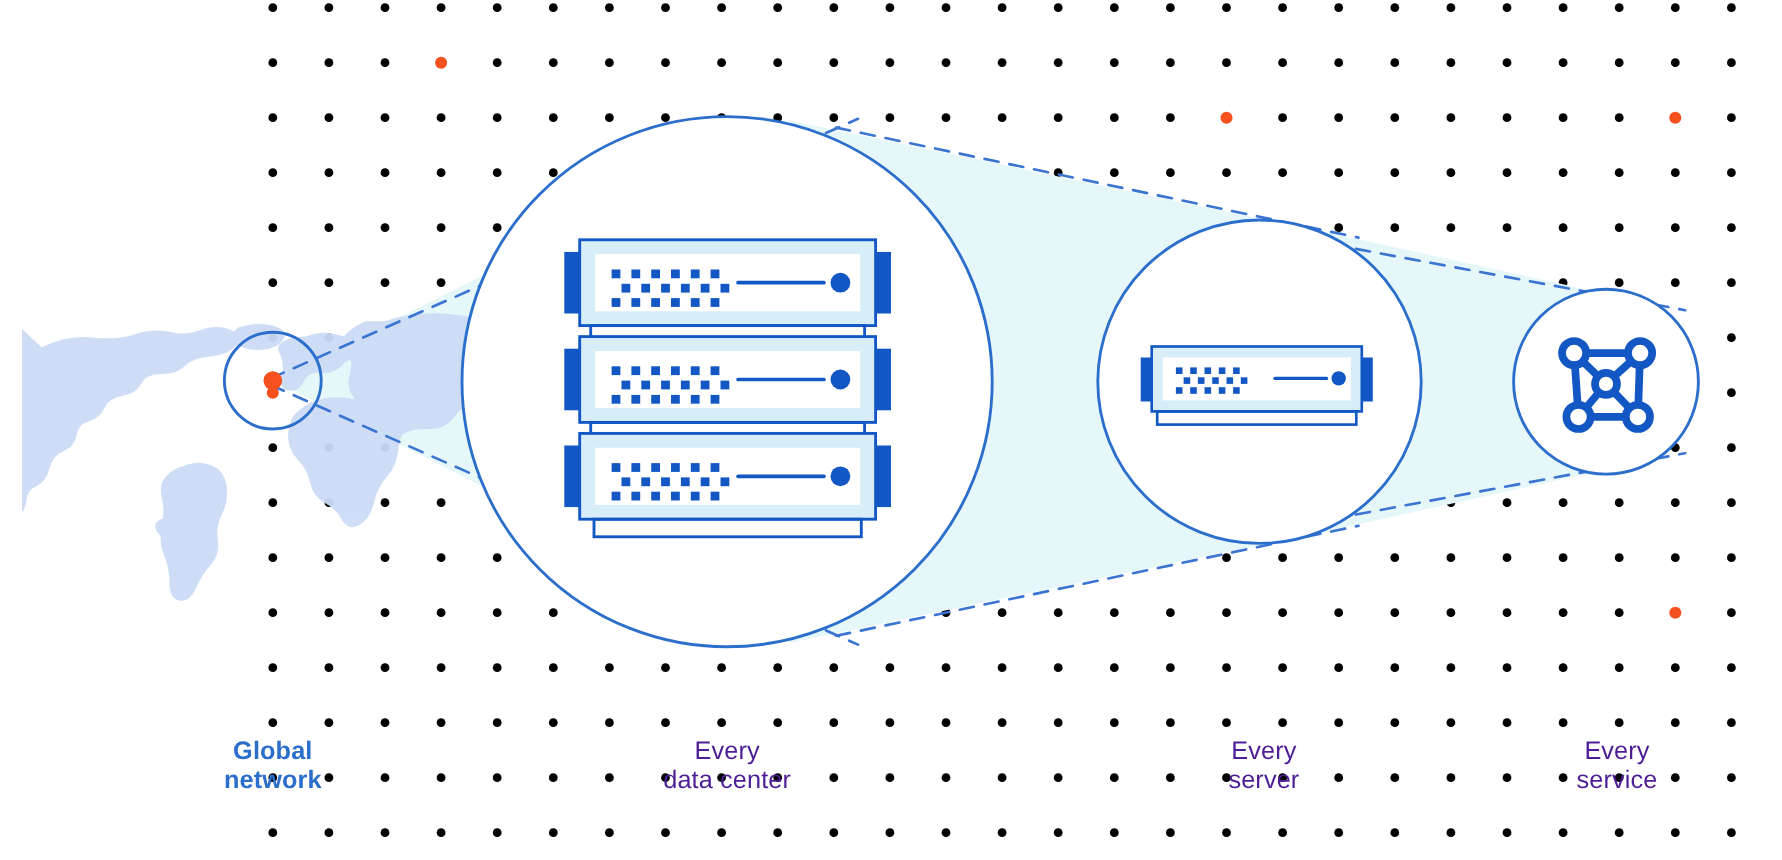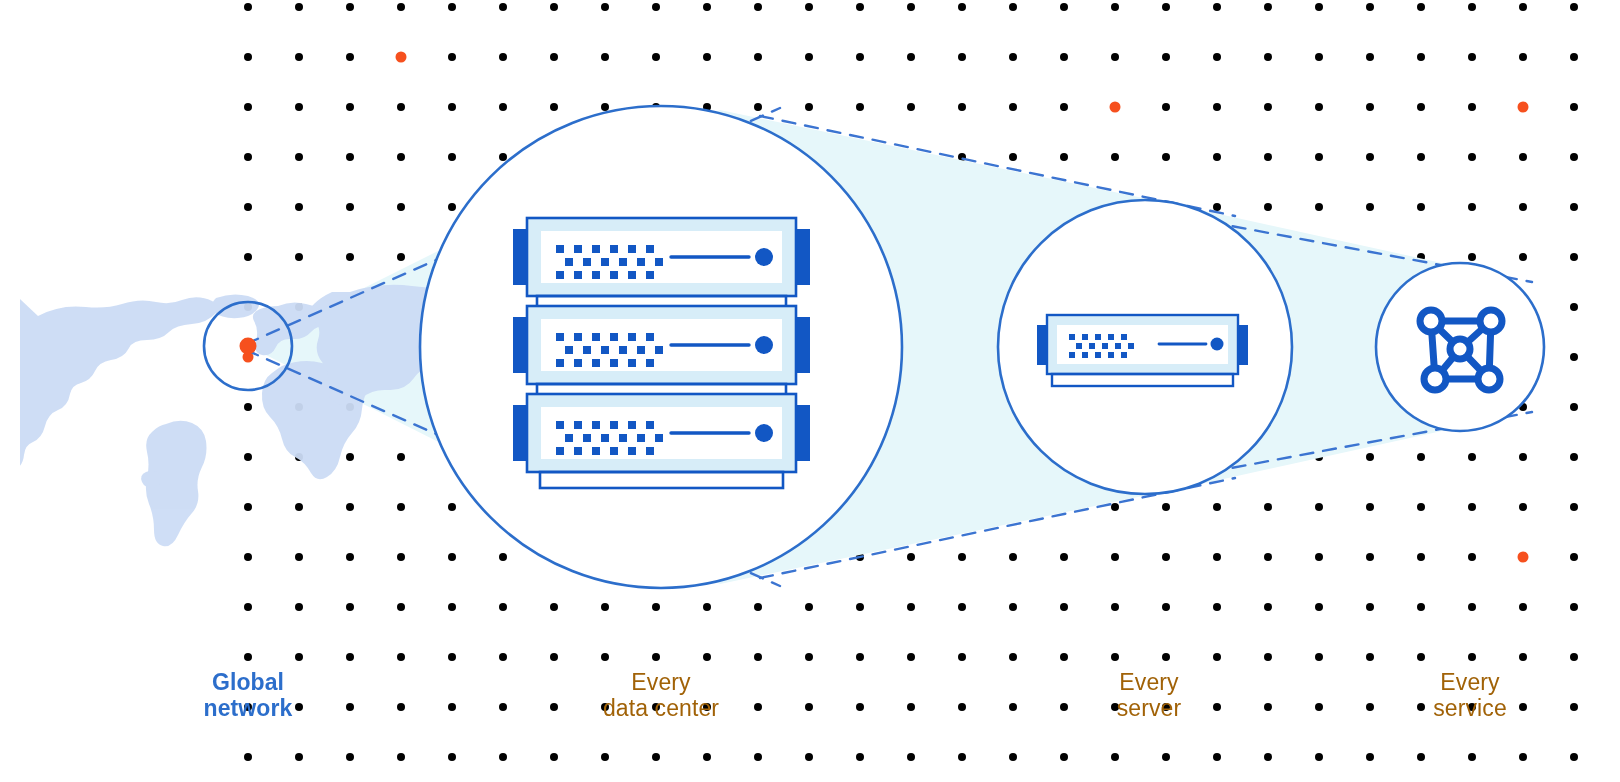--- a/index.html
+++ b/index.html
@@ -32,21 +32,21 @@
     pointer-events: none;
   }
   .stage-label {
     position: absolute;
     text-align: center;
     font-size: 23px;
     line-height: 1.13;
     font-weight: 400;
     letter-spacing: 0.1px;
     white-space: pre-line;
-    color: #a16207;
+    color: #4c1d95;
     transform: translateX(-50%);
   }
   .stage-label.accent { color: #2c6ecb; font-weight: 700; }
 </style>
 </head>
 <body>
 
 <div id="stage">
 
   <svg class="layer" viewBox="0 0 1620 782" xmlns="http://www.w3.org/2000/svg" aria-hidden="true">

